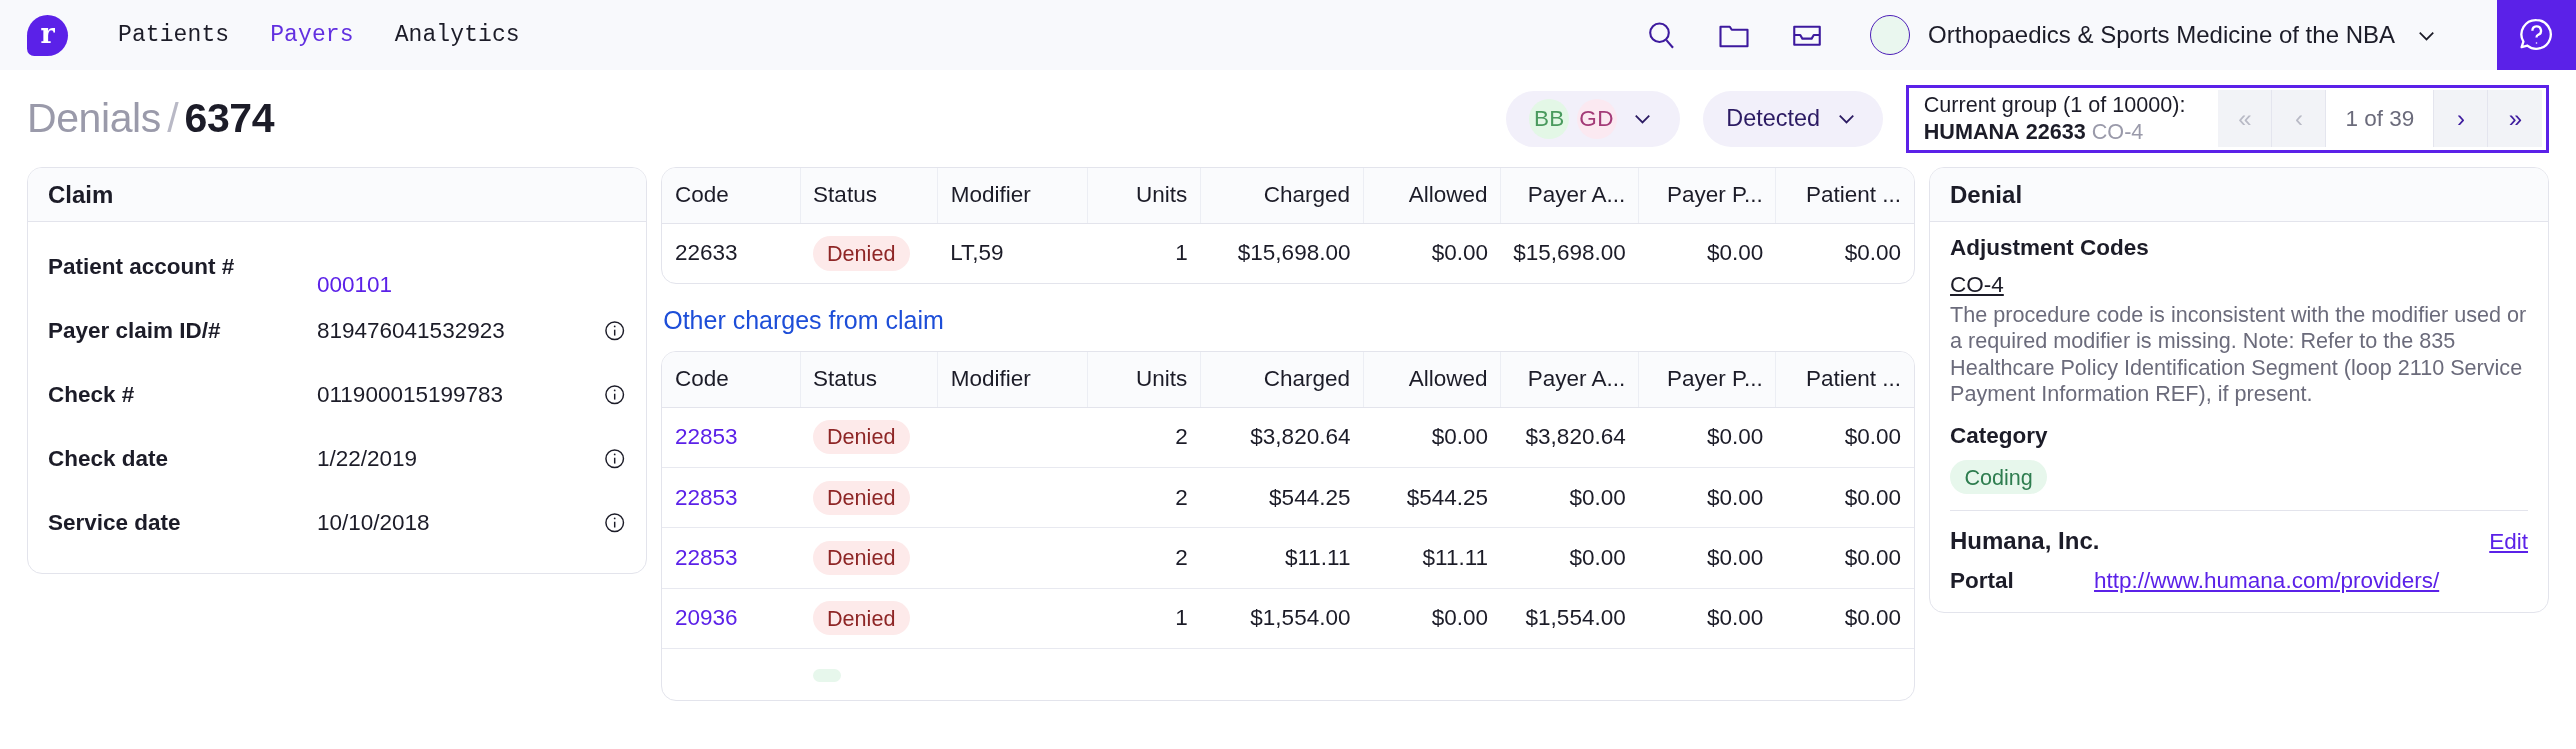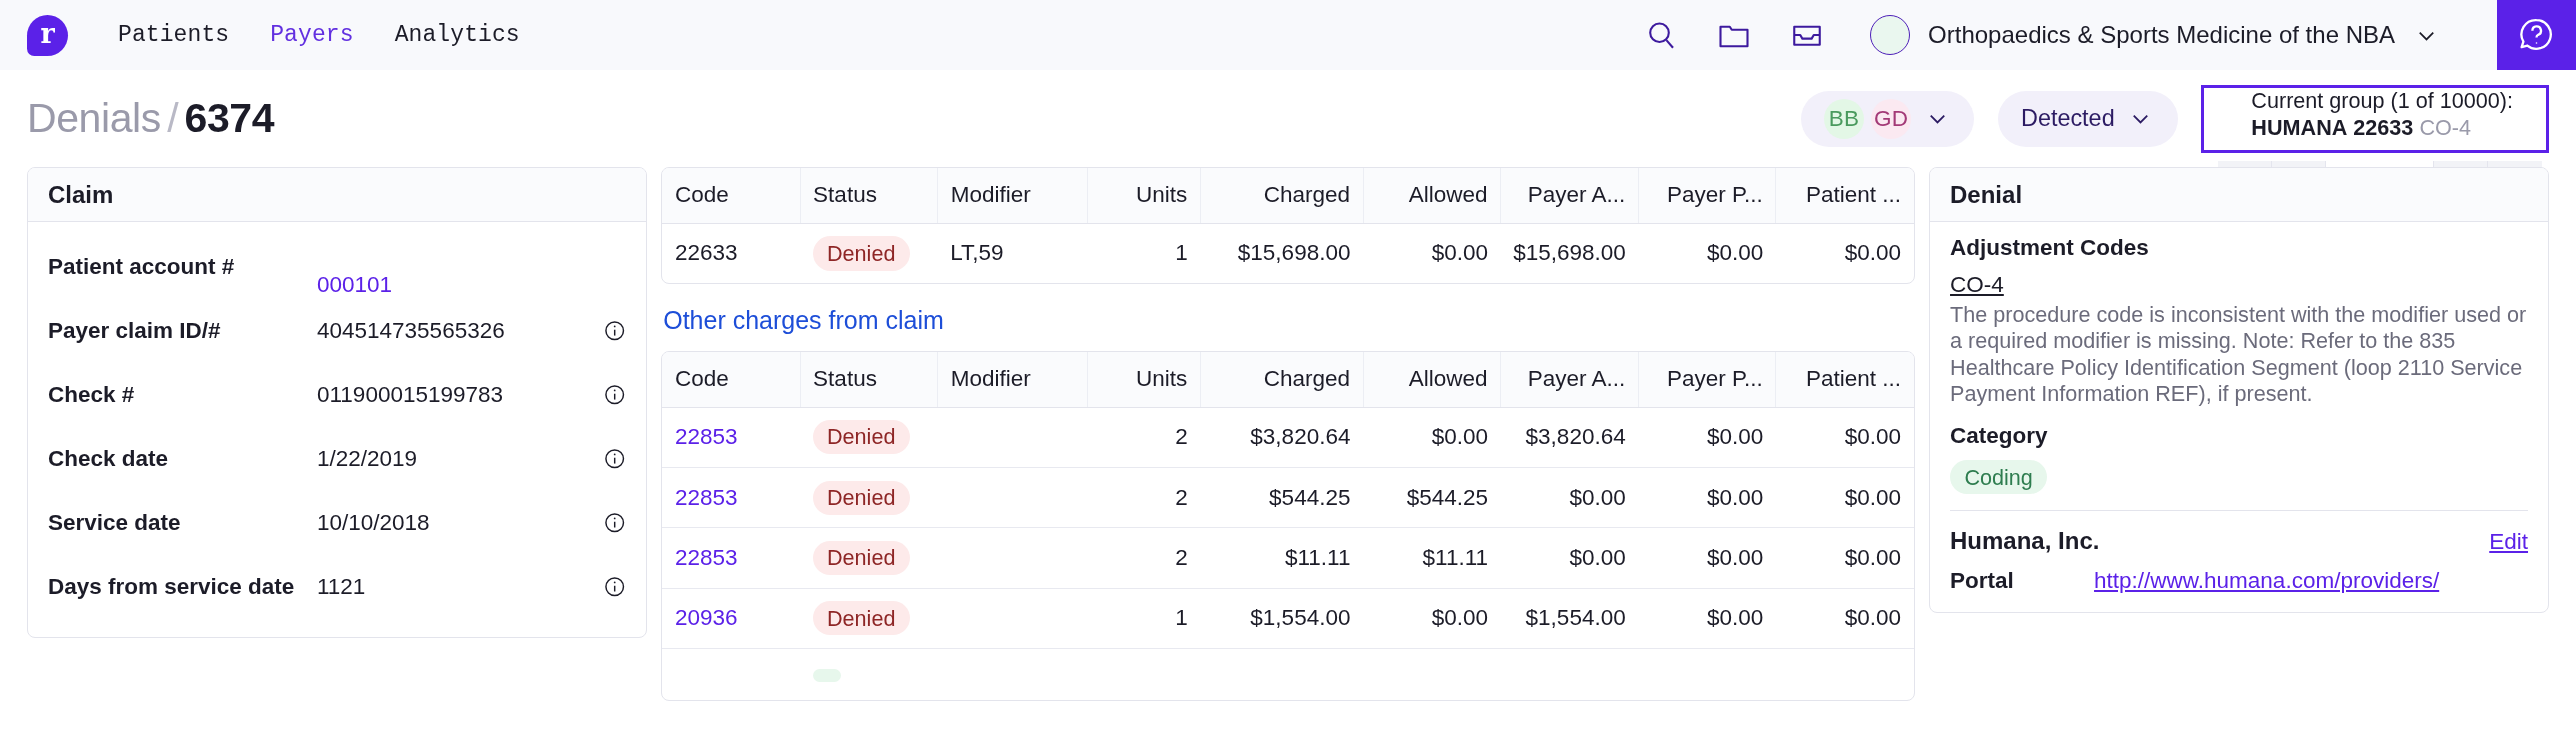--- a/index.html
+++ b/index.html
@@ -75,21 +75,21 @@
     font-size: 22.5px; letter-spacing: 0.4px;
   }
   .mini-avatar.bb { background: #e3f7e6; color: #4a9a5e; }
   .mini-avatar.gd { background: #fbe9f1; color: #a33a77; margin-left: -5.4px; }
   .pill-label { font-size: 23.4px; color: #2c1b63; }
   .chev { color: #2c1b63; display:flex; }
 
   .group-box {
     border: 3.6px solid #5b21e8; background: #ffffff;
     height: 68px; display: flex; align-items: center;
-    padding: 0 0 0 14.4px; gap: 20px; flex-direction: column;
+    padding: 0 0 0 14.4px; gap: 33px;
   }
   .group-text { display: flex; flex-direction: column; justify-content: center; gap: 1.8px; }
   .group-line1 { font-size: 21.6px; color: #1c1c28; white-space: nowrap; }
   .group-line2 { font-size: 21.6px; color: #1c1c28; white-space: nowrap; }
   .group-line2 b { font-weight: 700; }
   .group-line2 .dim { color: #9a9aaa; }
 
   .pager { display: flex; align-items: center; height: 57px; margin-right: 3.6px; }
   .pager-btn {
     min-width: 54px; height: 57px; background: #f2f3f7;
@@ -105,21 +105,21 @@
   }
   .pager-btn:last-child { border-right: none; }
 
   
   .main {
     display: flex; align-items: flex-start; gap: 14.4px;
     padding: 0 27px; height: calc(749px - 70px - 97px);
   }
 
   .card {
-    background: #fff; border: 0.9px solid #e3e4ec; border-radius: 8px;
+    background: #fff; border: 0.9px solid #e3e4ec; border-radius: 15px;
     overflow: hidden;
   }
   .card-head {
     background: #fafbfd; border-bottom: 0.9px solid #e3e4ec;
     padding: 12.6px 20px; font-size: 24px; font-weight: 700; color: #1c1c28;
   }
   .card-body { padding: 12.6px 20px 18px 20px; }
 
   
   .claim-panel { width: 620px; flex: 0 0 620px; }
@@ -276,21 +276,21 @@
 
   <div class="card claim-panel">
     <div class="card-head">Claim</div>
     <div class="card-body">
       <div class="kv-row">
         <div class="kv-key">Patient account #</div>
         <div class="kv-val link">000101</div>
       </div>
       <div class="kv-row">
         <div class="kv-key">Payer claim ID/#</div>
-        <div class="kv-val">404514735565326</div>
+        <div class="kv-val">819476041532923</div>
         <span class="info-icon">
           <svg width="23.4" height="23.4" viewBox="0 0 24 24" fill="none" stroke="#1c1c28" stroke-width="1.5">
               <circle cx="12" cy="12" r="9"></circle>
               <line x1="12" y1="11" x2="12" y2="17"></line>
               <circle cx="12" cy="7.6" r=".9" fill="#1c1c28" stroke="none"></circle>
             </svg>
         </span>
       </div>
       <div class="kv-row">
         <div class="kv-key">Check #</div>
@@ -310,31 +310,20 @@
           <svg width="23.4" height="23.4" viewBox="0 0 24 24" fill="none" stroke="#1c1c28" stroke-width="1.5">
               <circle cx="12" cy="12" r="9"></circle>
               <line x1="12" y1="11" x2="12" y2="17"></line>
               <circle cx="12" cy="7.6" r=".9" fill="#1c1c28" stroke="none"></circle>
             </svg>
         </span>
       </div>
       <div class="kv-row">
         <div class="kv-key">Service date</div>
         <div class="kv-val">10/10/2018</div>
-        <span class="info-icon">
-          <svg width="23.4" height="23.4" viewBox="0 0 24 24" fill="none" stroke="#1c1c28" stroke-width="1.5">
-              <circle cx="12" cy="12" r="9"></circle>
-              <line x1="12" y1="11" x2="12" y2="17"></line>
-              <circle cx="12" cy="7.6" r=".9" fill="#1c1c28" stroke="none"></circle>
-            </svg>
-        </span>
-      </div>
-      <div class="kv-row">
-        <div class="kv-key">Days from service date</div>
-        <div class="kv-val">1121</div>
         <span class="info-icon">
           <svg width="23.4" height="23.4" viewBox="0 0 24 24" fill="none" stroke="#1c1c28" stroke-width="1.5">
               <circle cx="12" cy="12" r="9"></circle>
               <line x1="12" y1="11" x2="12" y2="17"></line>
               <circle cx="12" cy="7.6" r=".9" fill="#1c1c28" stroke="none"></circle>
             </svg>
         </span>
       </div>
     </div>
   </div>

